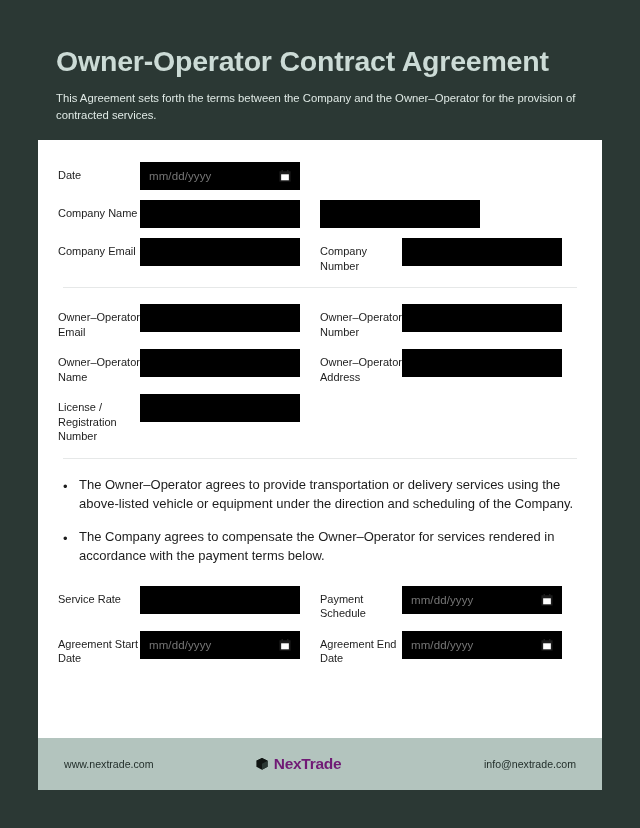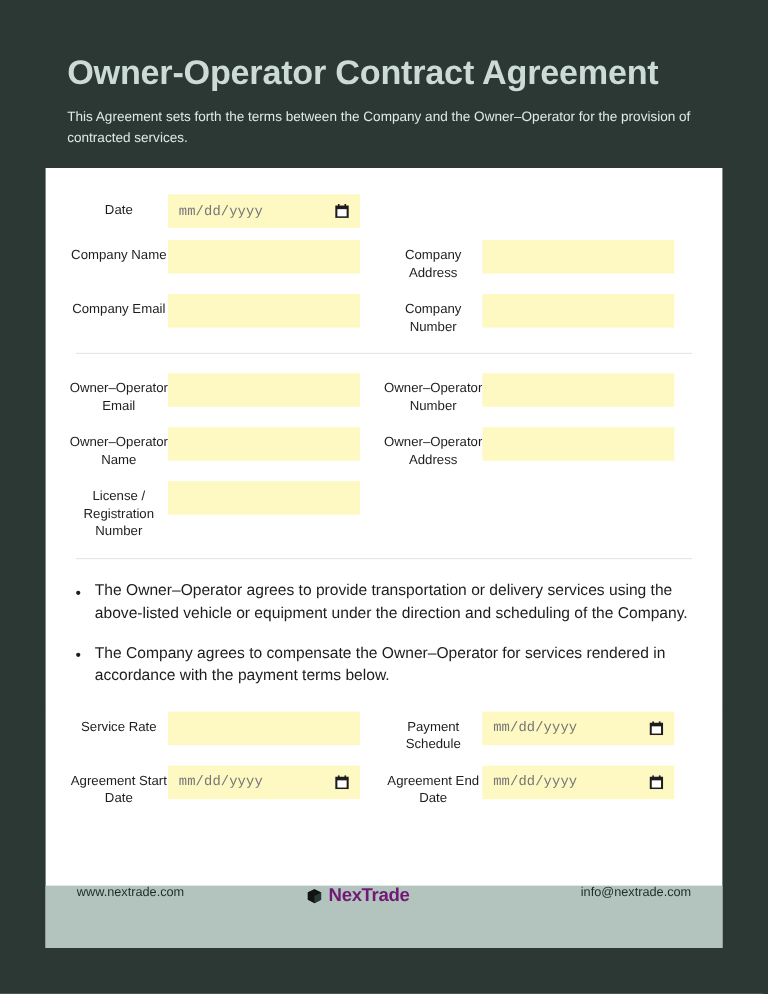--- a/index.html
+++ b/index.html
@@ -62,44 +62,43 @@
   .row {
     display: flex;
     align-items: flex-start;
     margin-bottom: 10px;
   }
 
   .col {
     display: flex;
     align-items: flex-start;
     width: 50%;
-    text-align: center;
   }
 
   .col.full { width: 100%; }
 
   .lbl {
     width: 82px;
     flex: 0 0 82px;
     font-size: 11px;
     line-height: 1.32;
     color: #1d1d1d;
     padding-top: 6px;
   }
 
   .fld {
     flex: 0 0 160px;
     width: 160px;
     height: 28px;
-    background: #fef9c3;
+    background: #000000;
     border: none;
     display: flex;
     align-items: center;
     padding: 0 9px;
-    font-family: Liberation Mono, monospace;
+    font-family: Liberation Sans, sans-serif;
     font-size: 11.5px;
     color: #757575;
     position: relative;
   }
 
   .fld .ph {
     color: #767676;
     font-size: 11.5px;
     letter-spacing: 0.1px;
   }
@@ -147,21 +146,21 @@
     font-size: 13px;
     line-height: 1.48;
     color: #1d1d1d;
   }
 
   
   .footer {
     flex: 0 0 52px;
     background: #b3c4be;
     display: flex;
-    align-items: flex-start;
+    align-items: center;
     justify-content: space-between;
     padding: 0 26px;
   }
 
   .f-left, .f-right {
     font-size: 10.6px;
     color: #1f2b27;
     flex: 1 1 0;
   }
 
@@ -210,21 +209,20 @@
           </div>
         </div>
       </div>
 
       <div class="row">
         <div class="col">
           <div class="lbl">Company Name</div>
           <div class="fld"></div>
         </div>
         <div class="col">
-          <div class="lbl">Company Address</div>
           <div class="fld"></div>
         </div>
       </div>
 
       <div class="row">
         <div class="col">
           <div class="lbl">Company Email</div>
           <div class="fld"></div>
         </div>
         <div class="col">

